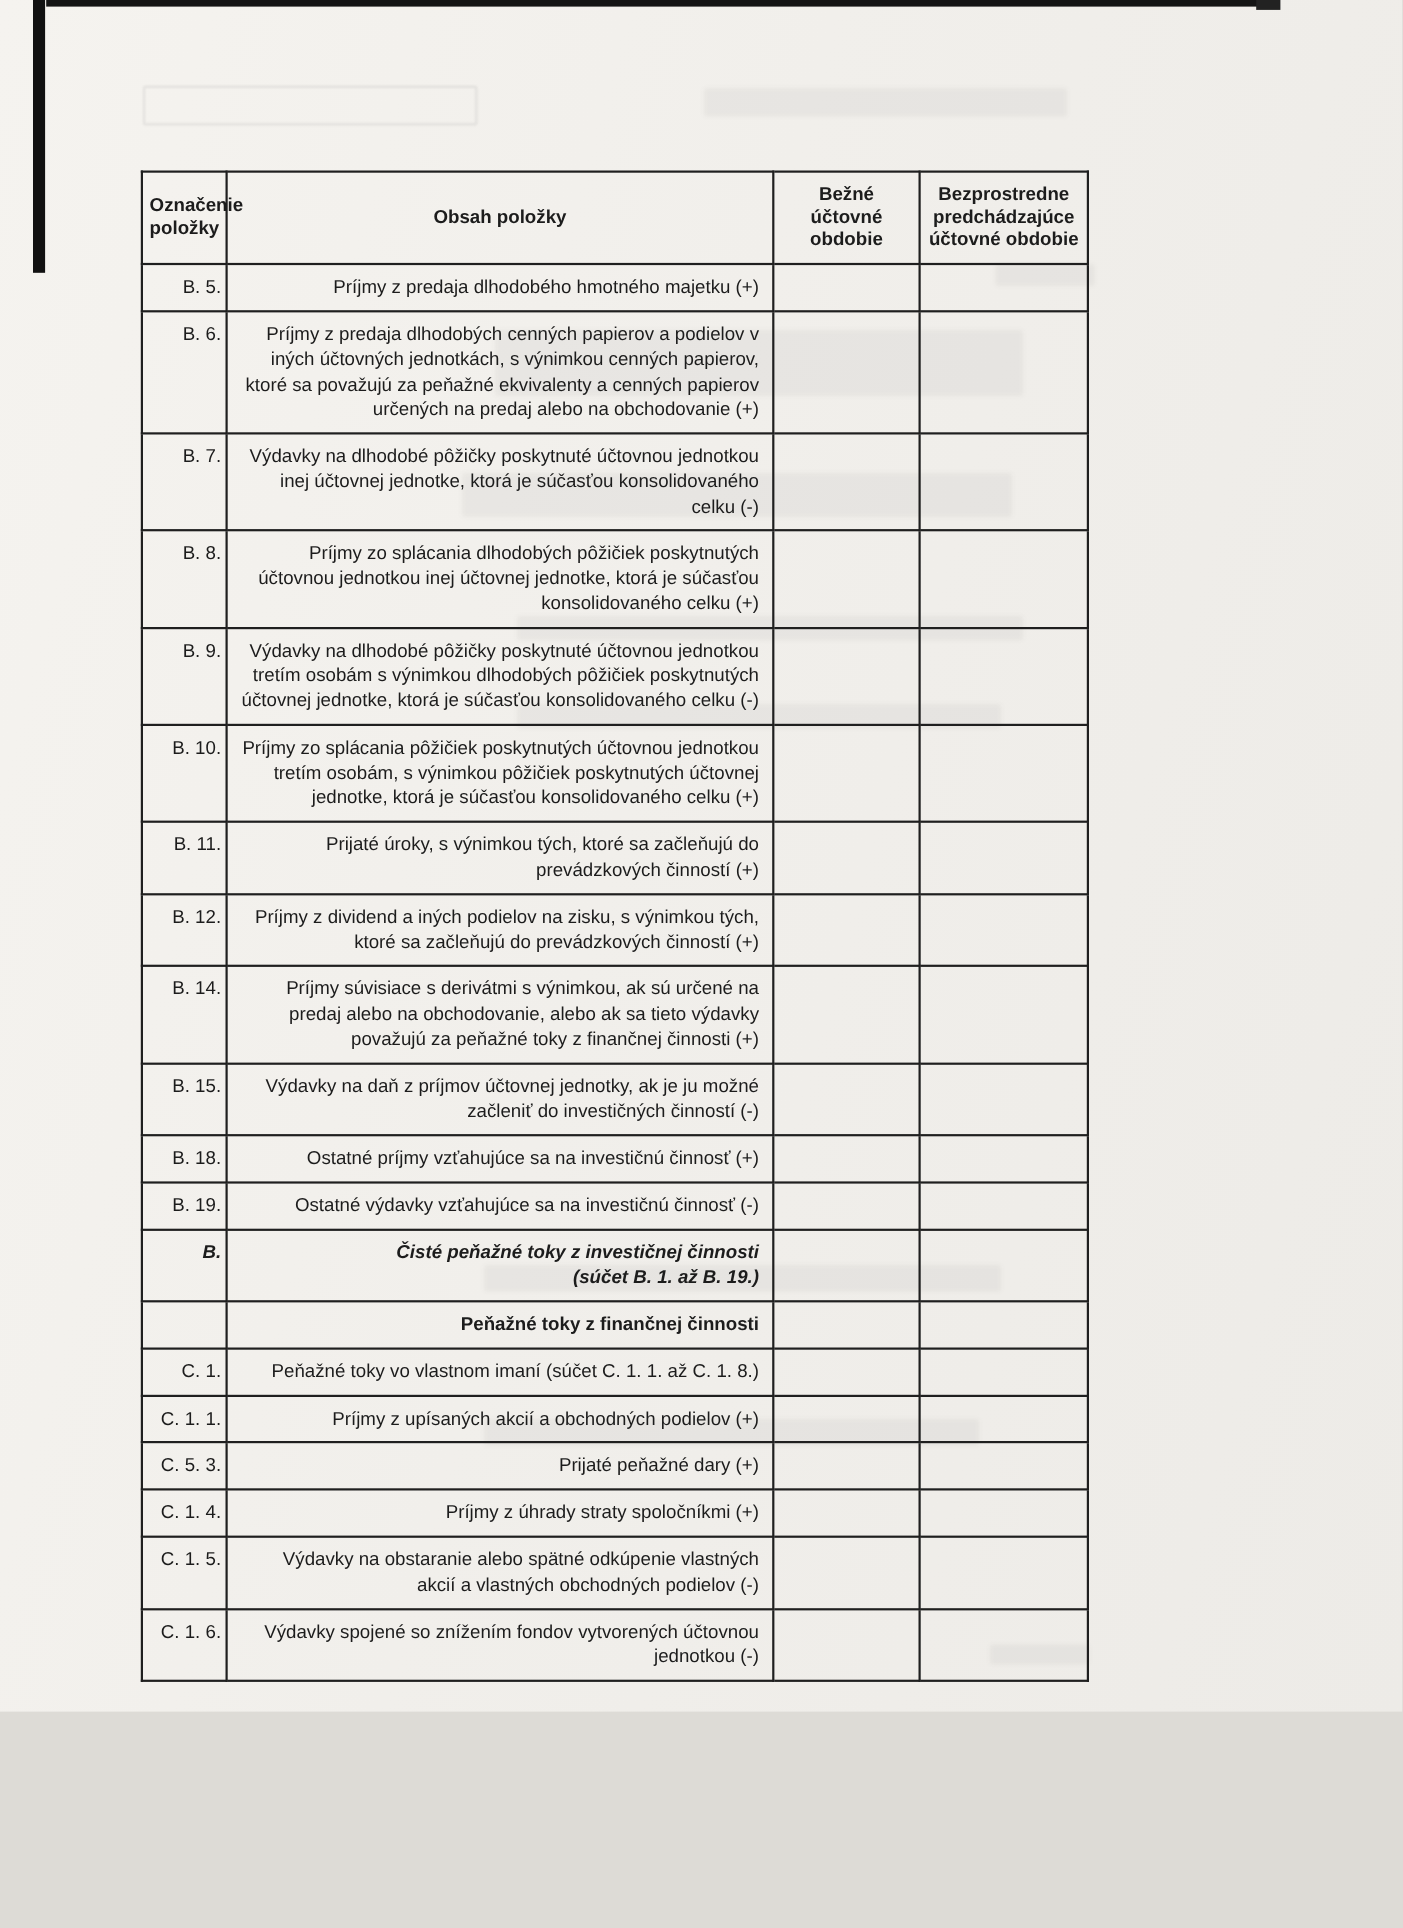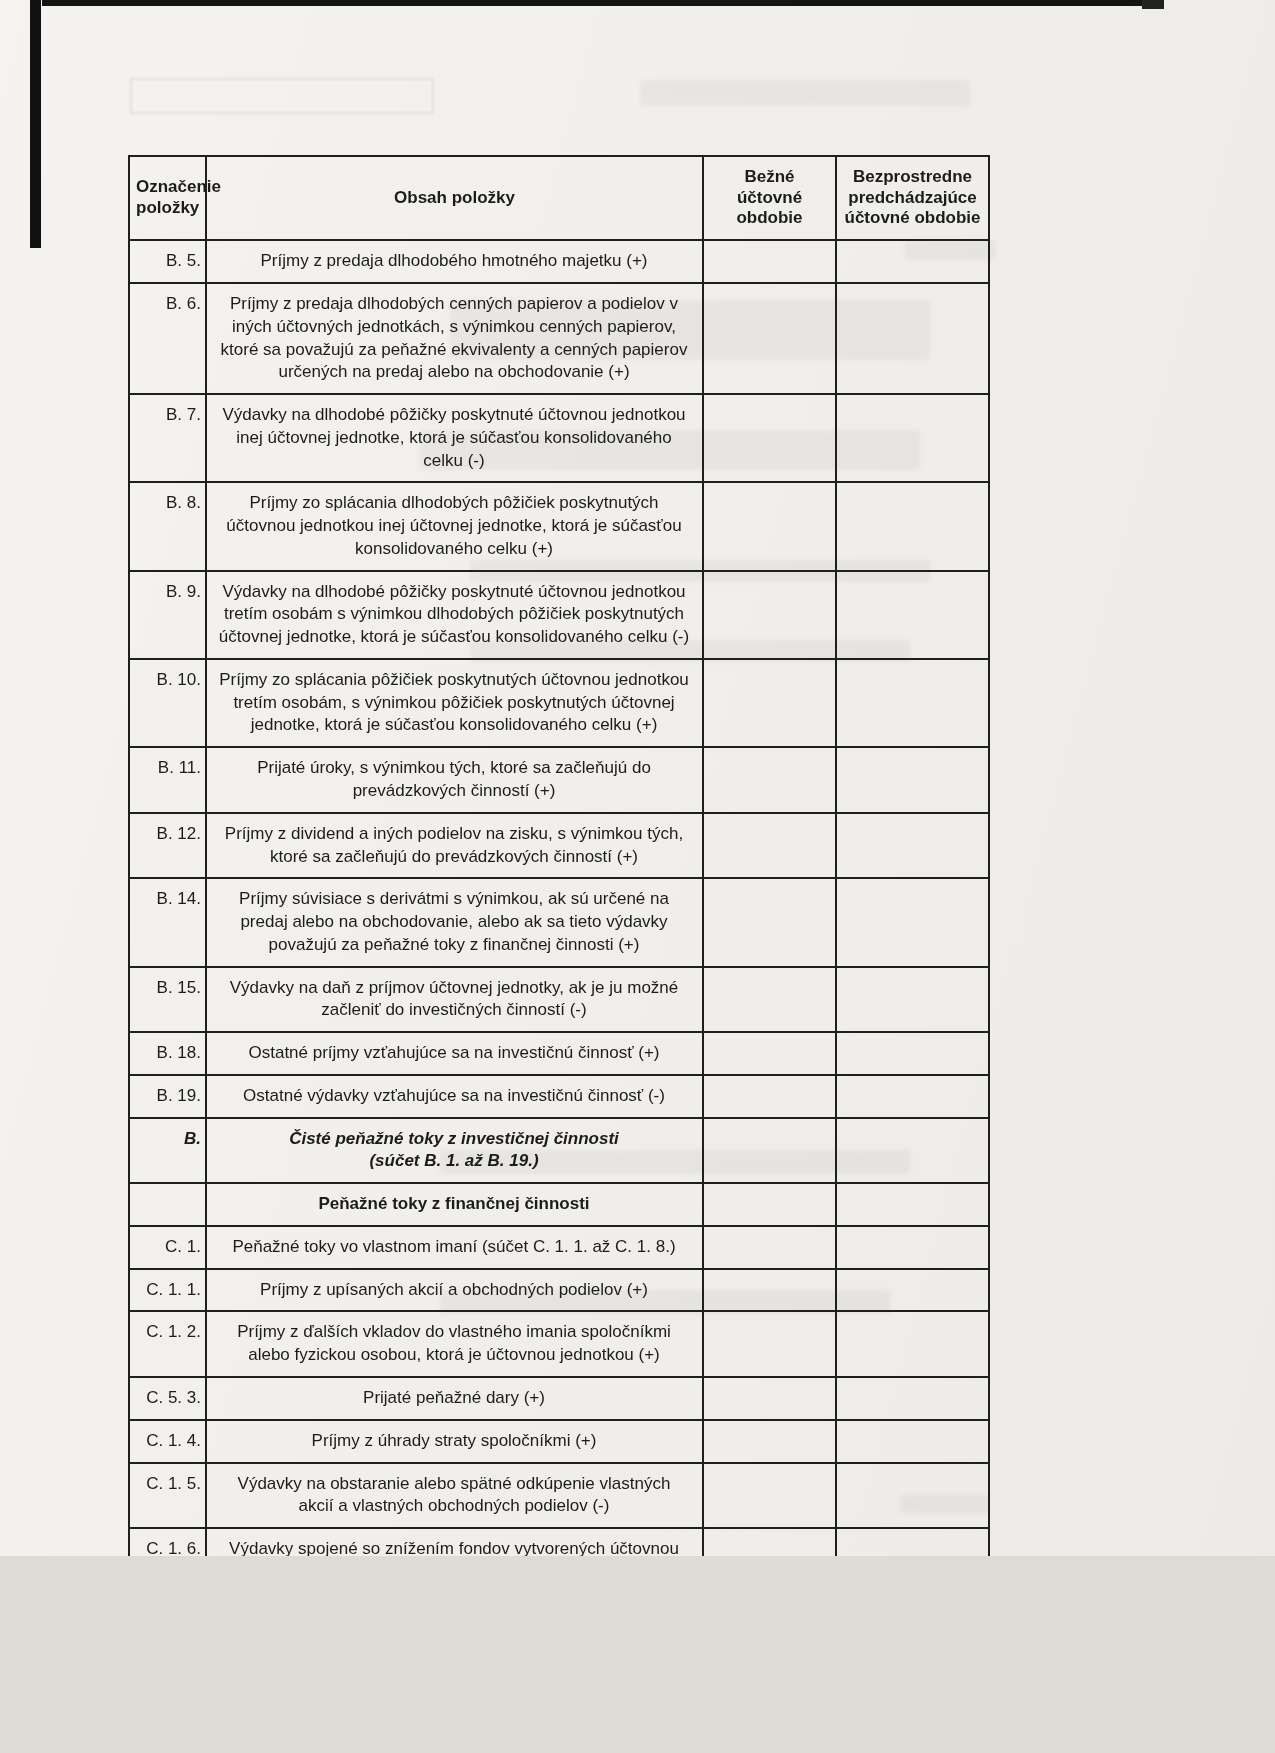--- a/index.html
+++ b/index.html
@@ -40,21 +40,21 @@
     height:52px;
   }
   td.code {
     font-size:17px;
     vertical-align:top; text-align:right;
     padding:9px 4px 9px 11px;
     line-height:1.3;
   }
   td.content {
     font-size:17px;
-    vertical-align:top; text-align:center;
+    vertical-align:top; text-align:right;
     padding:9px 12px 9px 11px;
     line-height:1.34;
     white-space:pre-line;
   }
   td.value { }
   tr.style-bold-italic td.code,
   tr.style-bold-italic td.content { font-weight:bold; font-style:italic; }
   tr.style-bold td.content { font-weight:bold; }
   tr.style-italic td.content { }
 </style>
@@ -185,26 +185,20 @@
           <td class="value"></td>
           <td class="value"></td>
         </tr>
         <tr>
           <td class="code">C. 1. 1.</td>
           <td class="content">Príjmy z upísaných akcií a obchodných podielov (+)</td>
           <td class="value"></td>
           <td class="value"></td>
         </tr>
         <tr>
-          <td class="code">C. 1. 2.</td>
-          <td class="content">Príjmy z ďalších vkladov do vlastného imania spoločníkmi alebo fyzickou osobou, ktorá je účtovnou jednotkou (+)</td>
-          <td class="value"></td>
-          <td class="value"></td>
-        </tr>
-        <tr>
           <td class="code">C. 5. 3.</td>
           <td class="content">Prijaté peňažné dary (+)</td>
           <td class="value"></td>
           <td class="value"></td>
         </tr>
         <tr>
           <td class="code">C. 1. 4.</td>
           <td class="content">Príjmy z úhrady straty spoločníkmi (+)</td>
           <td class="value"></td>
           <td class="value"></td>

